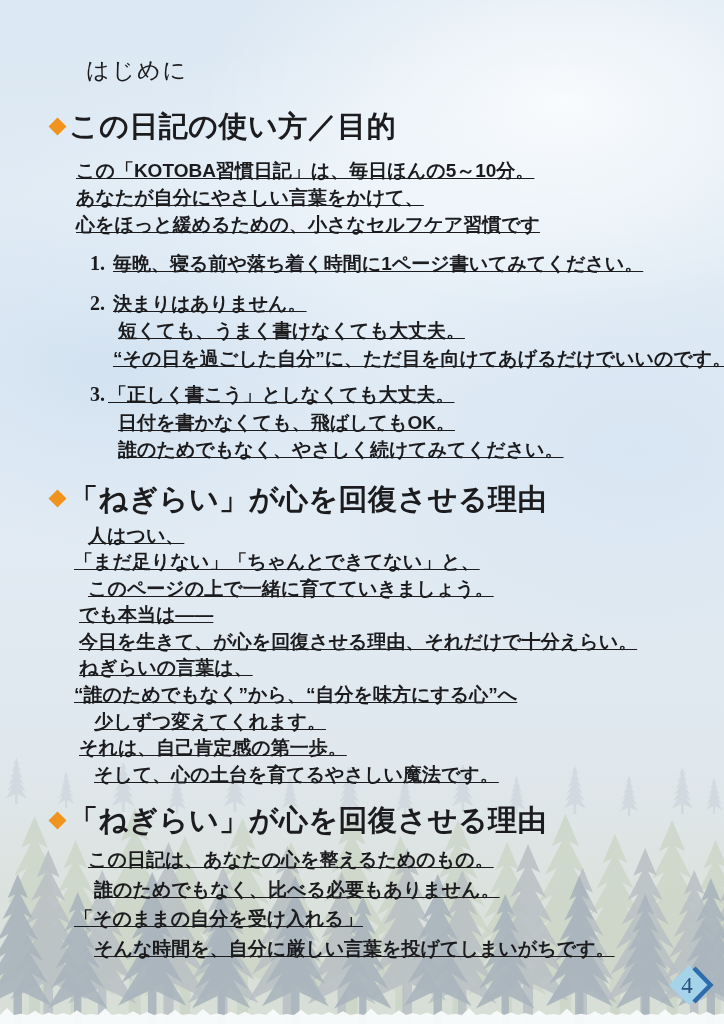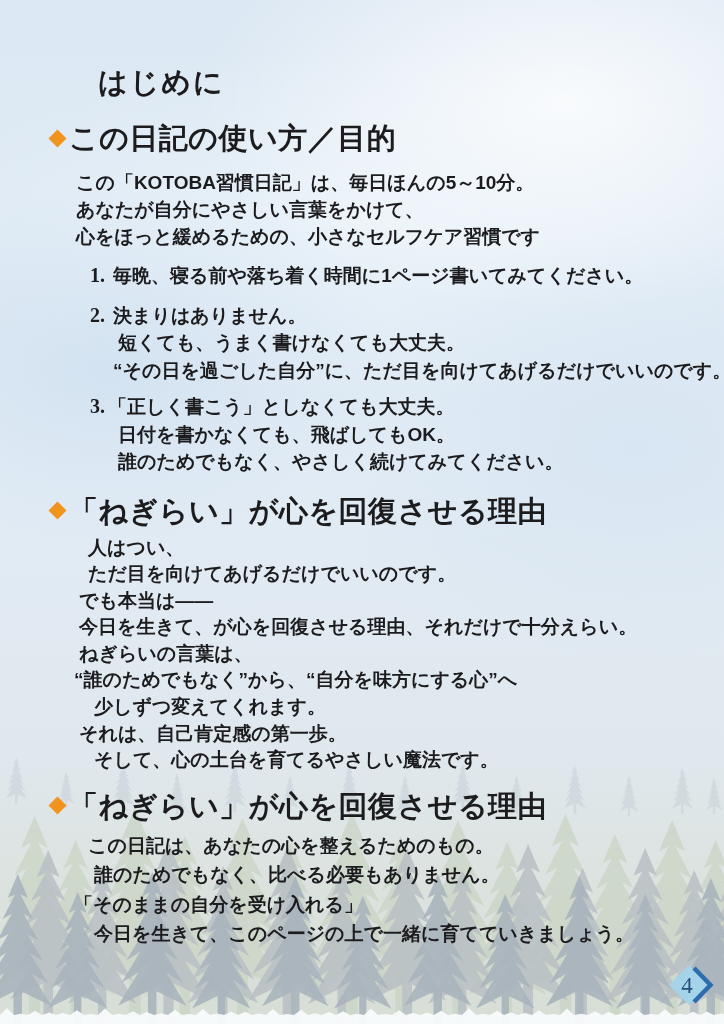--- a/index.html
+++ b/index.html
@@ -12,31 +12,31 @@
     background:
       radial-gradient(ellipse 520px 300px at 78% 10%, rgba(255,255,255,.8), rgba(255,255,255,0) 70%),
       radial-gradient(ellipse 420px 260px at 15% 36%, rgba(198,218,238,.5), rgba(198,218,238,0) 70%),
       radial-gradient(ellipse 480px 300px at 88% 44%, rgba(204,222,240,.45), rgba(204,222,240,0) 70%),
       radial-gradient(ellipse 600px 240px at 50% 22%, rgba(240,247,252,.6), rgba(240,247,252,0) 75%),
       linear-gradient(180deg,#dce8f3 0%,#e2ecf5 45%,#e0e8ee 75%,#dfe5e7 100%);
   }
   .forest{position:absolute;left:0;bottom:0;width:724px;height:300px;display:block;}
   .content{position:absolute;inset:0;color:#1c1c1e;}
   h1.title{
-    margin:12px;padding:52px 0 0 86px;
-    font-size:29px;font-weight:700;letter-spacing:2px;line-height:36px;
+    margin:0;padding:52px 0 0 86px;
+    font-size:23px;font-weight:400;letter-spacing:2px;line-height:36px;
   }
   .heading-row{display:flex;align-items:center;margin-left:48px;}
   .heading-row .bullet{width:19px;height:19px;flex:0 0 auto;margin-right:2px;display:block;}
   .heading-row h2{margin:0;font-size:29px;font-weight:700;letter-spacing:.5px;line-height:30px;}
   .hr1{margin-top:23px;}
   .hr2{margin-top:20px;}
   .hr3{margin-top:17px;}
   .intro{margin:16px 0 0 76px;font-size:19px;font-weight:700;line-height:27px;}
-  .line{display:block;white-space:nowrap;}
+  .line{display:block;white-space:nowrap;text-decoration:underline;}
   .list{margin:2px 0 0 0;}
   .list-item{display:flex;margin-left:90px;font-size:19px;font-weight:700;line-height:27.5px;}
   .li1{margin-top:12px;}
   .li2{margin-top:12px;}
   .li3{margin-top:9px;}
   .list-item .num{
     flex:0 0 22px;font-family:"Liberation Serif","DejaVu Serif",serif;
     font-size:20px;font-weight:700;padding-top:0;
   }
   .item-lines{padding-left:1px;}
@@ -164,21 +164,22 @@
 
     <div>
       <div class="heading-row hr2">
         <svg class="bullet" viewBox="0 0 20 20">
           <polygon points="10,0.5 19.5,10 10,19.5 0.5,10" fill="#f0941d"></polygon>
         </svg>
         <h2>「ねぎらい」が心を回復させる理由</h2>
       </div>
       <div class="body-block">
         <span class="line in1">人はつい、</span>
-        <span class="line in1">ただ目を向けてあげるだけでいいのです。</span>
+        <span class="line hang">「まだ足りない」「ちゃんとできてない」と、</span>
+        <span class="line in1">このページの上で一緒に育てていきましょう。</span>
         <span class="line">でも本当は——</span>
         <span class="line">今日を生きて、が心を回復させる理由、それだけで十分えらい。</span>
         <span class="line">ねぎらいの言葉は、</span>
         <span class="line hang">“誰のためでもなく”から、“自分を味方にする心”へ</span>
         <span class="line in2">少しずつ変えてくれます。</span>
         <span class="line">それは、自己肯定感の第一歩。</span>
         <span class="line in2">そして、心の土台を育てるやさしい魔法です。</span>
       </div>
     </div>
 
@@ -186,21 +187,21 @@
       <div class="heading-row hr3">
         <svg class="bullet" viewBox="0 0 20 20">
           <polygon points="10,0.5 19.5,10 10,19.5 0.5,10" fill="#f0941d"></polygon>
         </svg>
         <h2>「ねぎらい」が心を回復させる理由</h2>
       </div>
       <div class="body-block last">
         <span class="line in1">この日記は、あなたの心を整えるためのもの。</span>
         <span class="line in2">誰のためでもなく、比べる必要もありません。</span>
         <span class="line hang">「そのままの自分を受け入れる」</span>
-        <span class="line in2">今日を生きて、このページの上で一緒に育てていきましょう。</span>
+        <span class="line in2">そんな時間を、自分に厳しい言葉を投げてしまいがちです。</span>
       </div>
     </div>
 
   </div>
 
   <svg class="page-num" viewBox="0 0 52 52">
     <polygon points="25,5 45,25 25,45 5,25" fill="#a4d3ea"></polygon>
     <polyline points="30,8 46.5,25 30,42" fill="none" stroke-width="4.5" stroke="#2e6dad"></polyline>
     <text x="23" y="33" text-anchor="middle" font-size="23" font-family="Liberation Serif, DejaVu Serif, serif" fill="#27517e">4</text>
   </svg>

